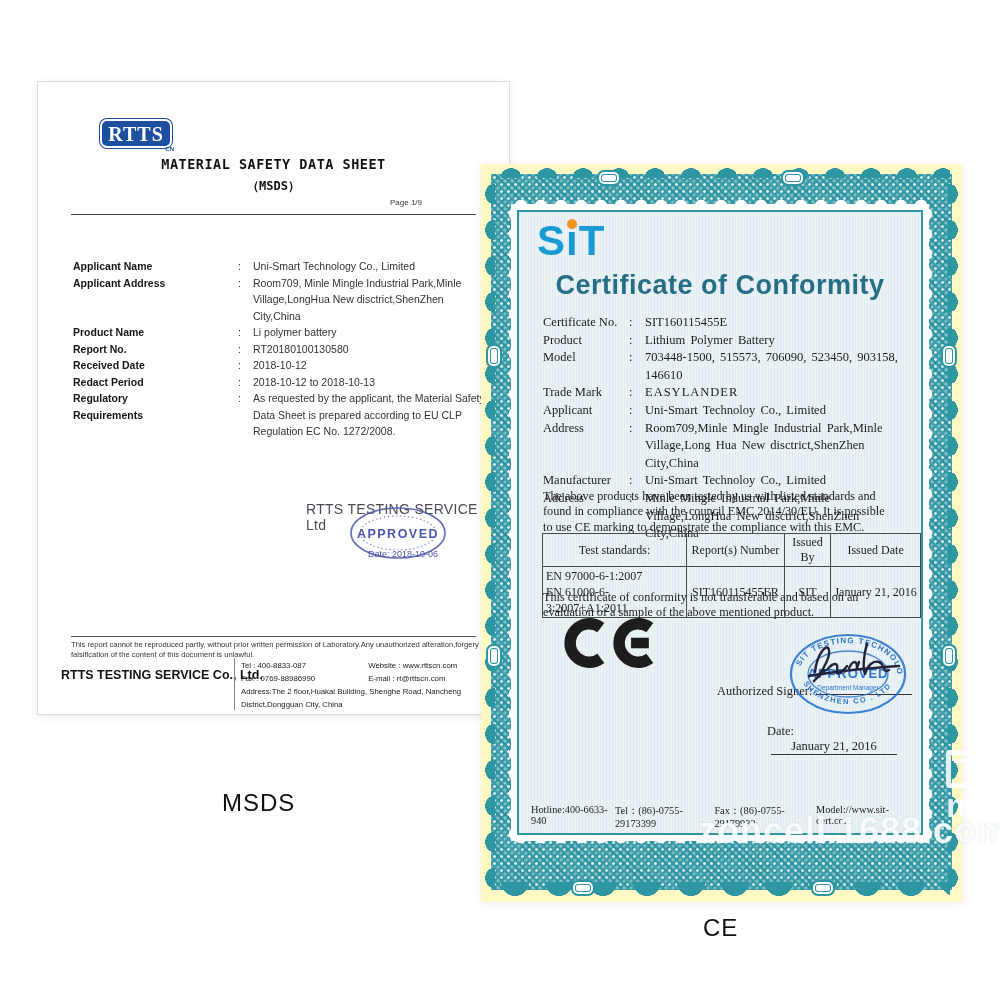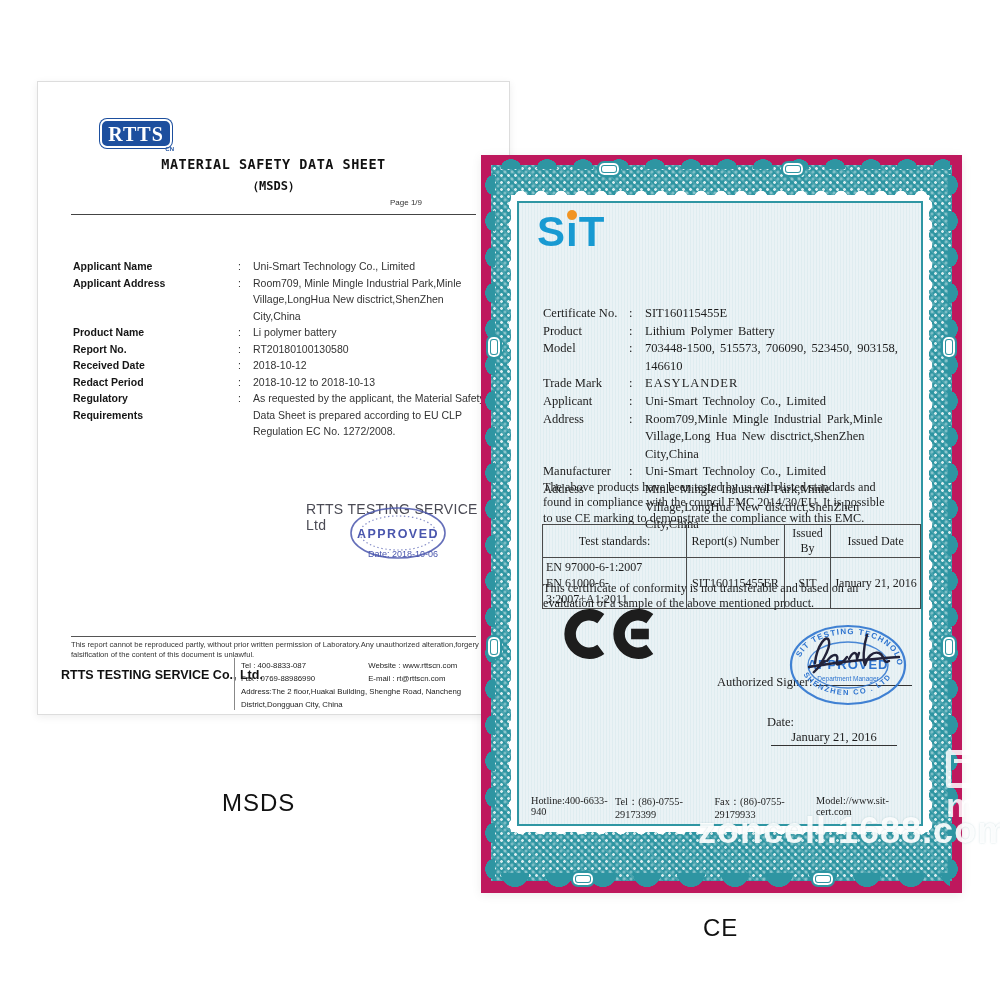--- a/index.html
+++ b/index.html
@@ -37,21 +37,21 @@
   .msds-foot-divider{position:absolute;left:196px;top:576px;height:52px;border-left:1px solid #888;}
   .msds-foot-right{position:absolute;left:203px;top:577px;font-size:7.8px;line-height:13px;color:#222;width:260px;}
   .msds-foot-right .pair span{display:inline-block;}
   .msds-foot-right .pair .a{width:125px;}
 
   .caption{position:absolute;font-size:24px;color:#111;letter-spacing:1px;}
   #msds-caption{left:222px;top:781px;}
   #ce-caption{left:703px;top:906px;}
 
   
-  .ce-cert{position:absolute;left:481px;top:147px;width:481px;height:738px;background:#be185d;
+  .ce-cert{position:absolute;left:481px;top:156px;width:481px;height:738px;background:#fef9c3;
            box-shadow:0 2px 10px rgba(0,0,0,.08);}
   .lace{position:absolute;left:10px;right:10px;top:10px;bottom:12px;background-color:#2e95a2;
         background-image:
           radial-gradient(circle, rgba(255,255,255,.8) 1px, transparent 1.7px),
           radial-gradient(circle, rgba(255,255,255,.45) 1px, transparent 1.7px),
           repeating-linear-gradient(45deg, rgba(255,255,255,.12) 0 2px, transparent 2px 6px);
         background-size:7px 7px,7px 7px,auto;background-position:0 0,3.5px 3.5px,0 0;}
   .bump{position:absolute;background-repeat:repeat-x;}
   .bump-t{top:0;left:12px;right:12px;height:14px;
           background-image:radial-gradient(ellipse 15px 14px at 50% 100%, #2e95a2 69%, transparent 71%);
@@ -215,20 +215,21 @@
     <div class="pill" style="left:90px;bottom:6px;"></div>
     <div class="pill" style="left:330px;bottom:6px;"></div>
     <div class="pill v" style="left:5px;top:180px;"></div>
     <div class="pill v" style="left:5px;top:480px;"></div>
     <div class="pill v" style="right:5px;top:180px;"></div>
     <div class="pill v" style="right:5px;top:480px;"></div>
 
     <div class="cert-panel">
       <div class="sit-logo"><span>S</span><span class="sit-i">i</span><span>T</span></div>
 
+      <div class="cert-title">Certificate of Conformity</div>
 
       <div class="cert-fields">
         <div class="c-row">
           <span>Certificate No.</span>
           <span>:</span>
           <span class="val">SIT160115455E</span>
         </div>
         <div class="c-row">
           <span>Product</span>
           <span>:</span>

